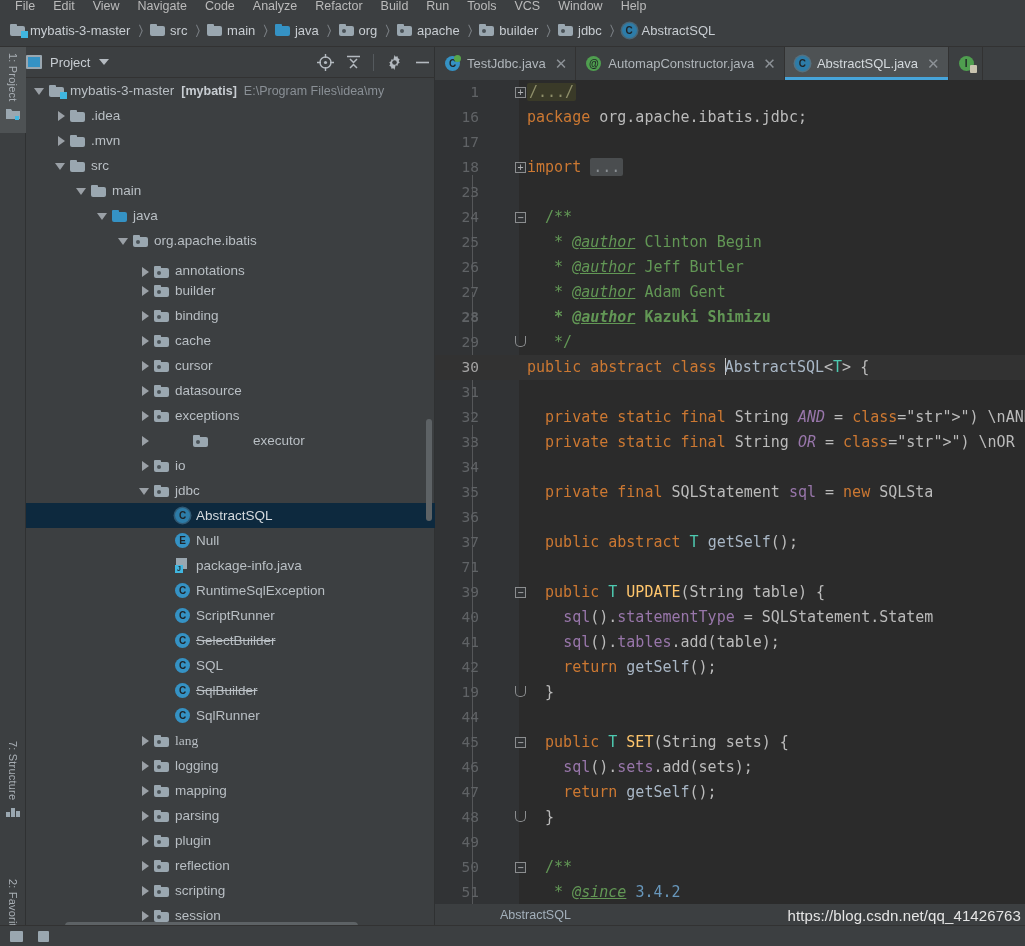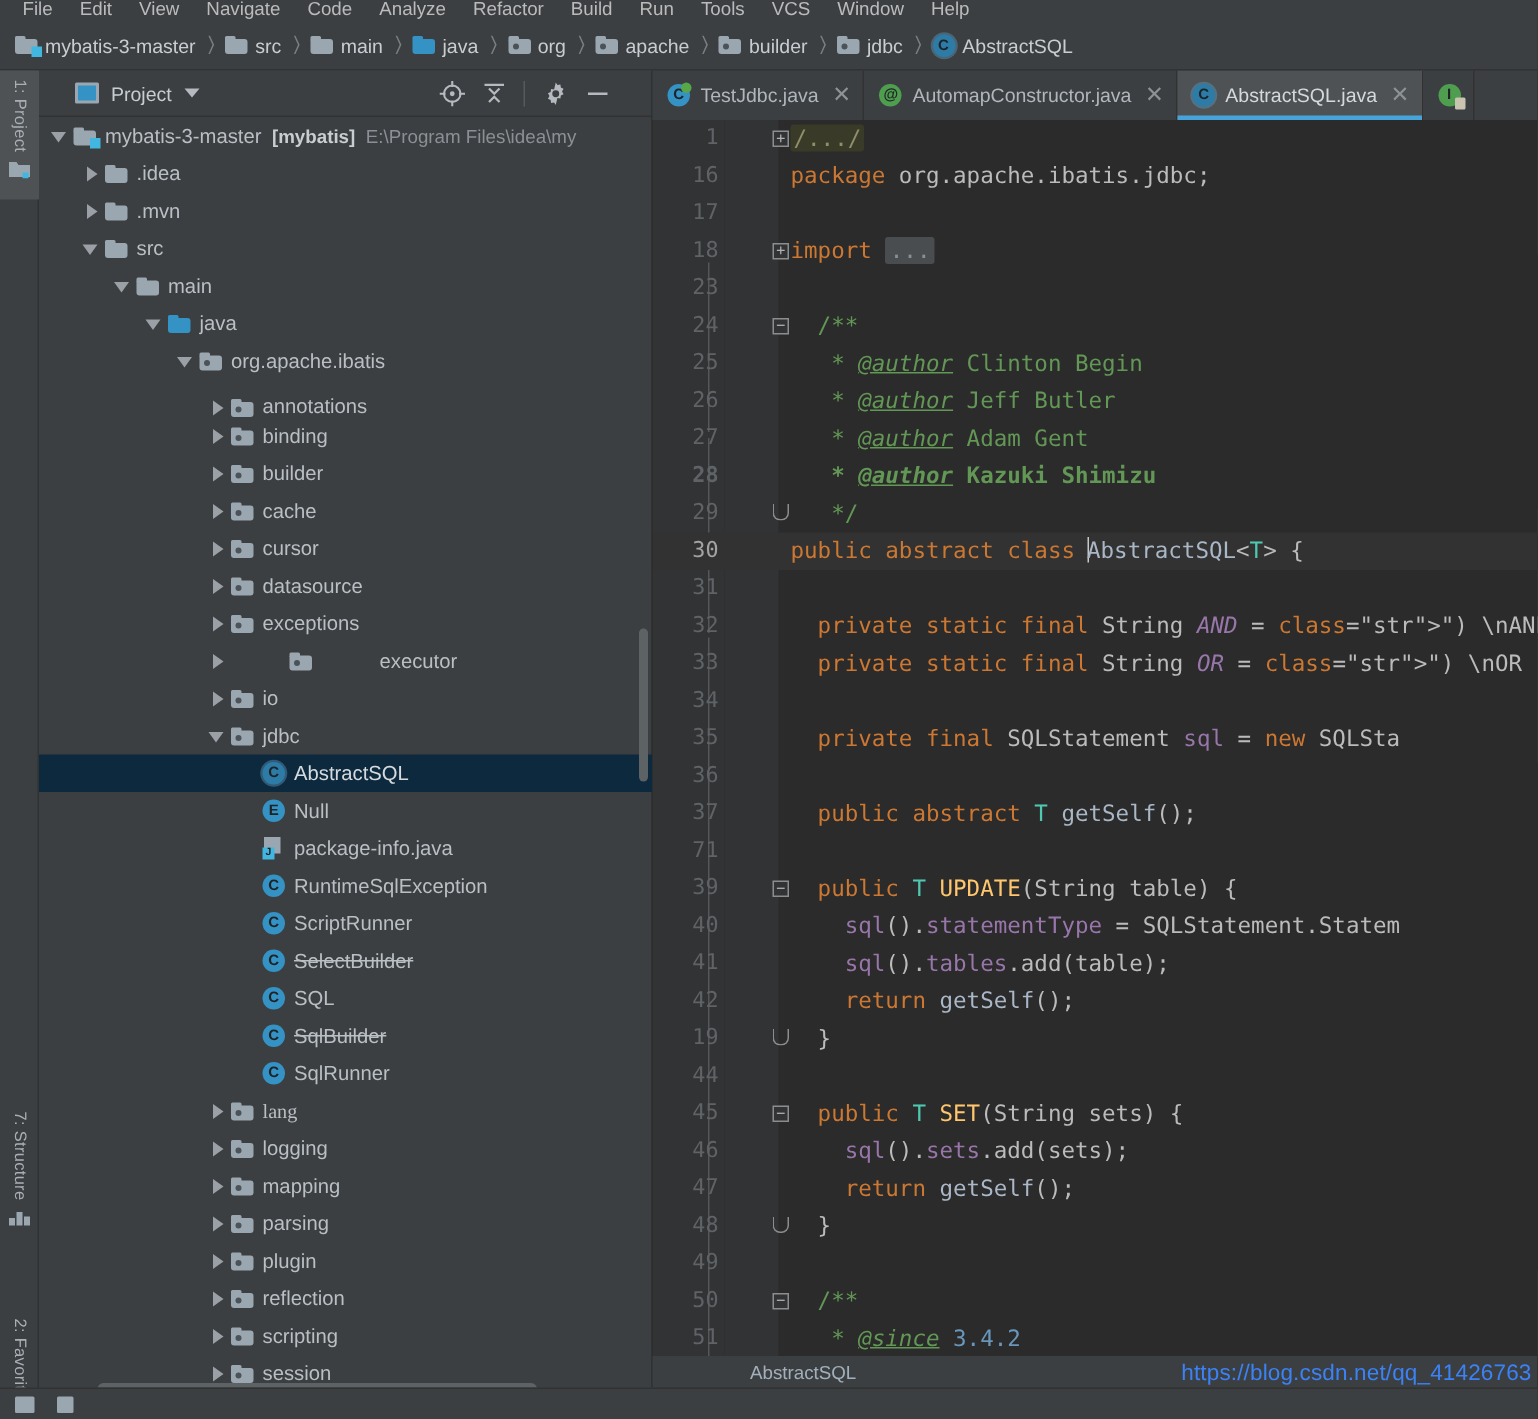--- a/index.html
+++ b/index.html
@@ -77,21 +77,21 @@
   .stripe-btn.active { background: #4e5254; }
 
   
   .project-panel {
     position: absolute; left: 26px; top: 47px; width: 409px; height: 878px;
     background: #3c3f41;
     border-right: 1px solid #2f3132;
   }
   .pp-header {
     position: absolute; left: 0; top: 0; width: 409px; height: 31px;
-    display: flex; align-items: center; padding: 0 24px;
+    display: flex; align-items: center; padding: 0 0;
     border-bottom: 1px solid #323232;
   }
   .pp-title { font-size: 13px; color: #c8cdd2; margin-left: 8px; }
   .pp-icon-box { width: 16px; height: 14px; border: 2px solid #9aa7b0; background: #3592c4; border-radius: 1px; }
   .caret-down {
     width: 0; height: 0; border-left: 5px solid transparent; border-right: 5px solid transparent;
     border-top: 6px solid #b4bac0; margin-left: 9px;
   }
   .pp-actions { margin-left: auto; display: flex; align-items: center; gap: 2px; }
   .act-btn { width: 26px; height: 24px; display: flex; align-items: center; justify-content: center; }
@@ -207,21 +207,21 @@
   .caret { display: inline-block; width: 1px; height: 17px; background: #c8c8c8; vertical-align: -3px; margin: 0 -1px; }
 
   
   .ed-status {
     position: absolute; left: 0; bottom: 0; width: 590px; height: 21px;
     background: #3c3f41; display: flex; align-items: center;
   }
   .ed-status .bc { font-size: 12.5px; color: #a3b0bb; margin-left: 65px; }
   .watermark {
     position: absolute; right: 4px; bottom: 1px;
-    font-size: 15px; color: #3b82f6;
+    font-size: 15px; color: #e5e5e5;
     font-family: "Liberation Sans", sans-serif;
     letter-spacing: 0.1px;
   }
 
   
   .statusbar {
     position: absolute; left: 0; bottom: 0; width: 1025px; height: 21px;
     background: #3c3f41; border-top: 1px solid #323232;
     display: flex; align-items: center;
   }
@@ -458,30 +458,30 @@
           </span>
           <span class="t-label">annotations</span>
         </div>
         <div class="trow" style="padding-left: 113px;">
           <span class="t-arrow closed"></span>
           <span class="ico-folder">
             <span class="tab"></span>
             <span class="body"></span>
             <span class="dot"></span>
           </span>
+          <span class="t-label">builder</span>
+        </div>
+        <div class="trow" style="padding-left: 113px;">
+          <span class="t-arrow closed"></span>
+          <span class="ico-folder">
+            <span class="tab"></span>
+            <span class="body"></span>
+            <span class="dot"></span>
+          </span>
           <span class="t-label">binding</span>
-        </div>
-        <div class="trow" style="padding-left: 113px;">
-          <span class="t-arrow closed"></span>
-          <span class="ico-folder">
-            <span class="tab"></span>
-            <span class="body"></span>
-            <span class="dot"></span>
-          </span>
-          <span class="t-label">builder</span>
         </div>
         <div class="trow" style="padding-left: 113px;">
           <span class="t-arrow closed"></span>
           <span class="ico-folder">
             <span class="tab"></span>
             <span class="body"></span>
             <span class="dot"></span>
           </span>
           <span class="t-label">cache</span>
         </div>

